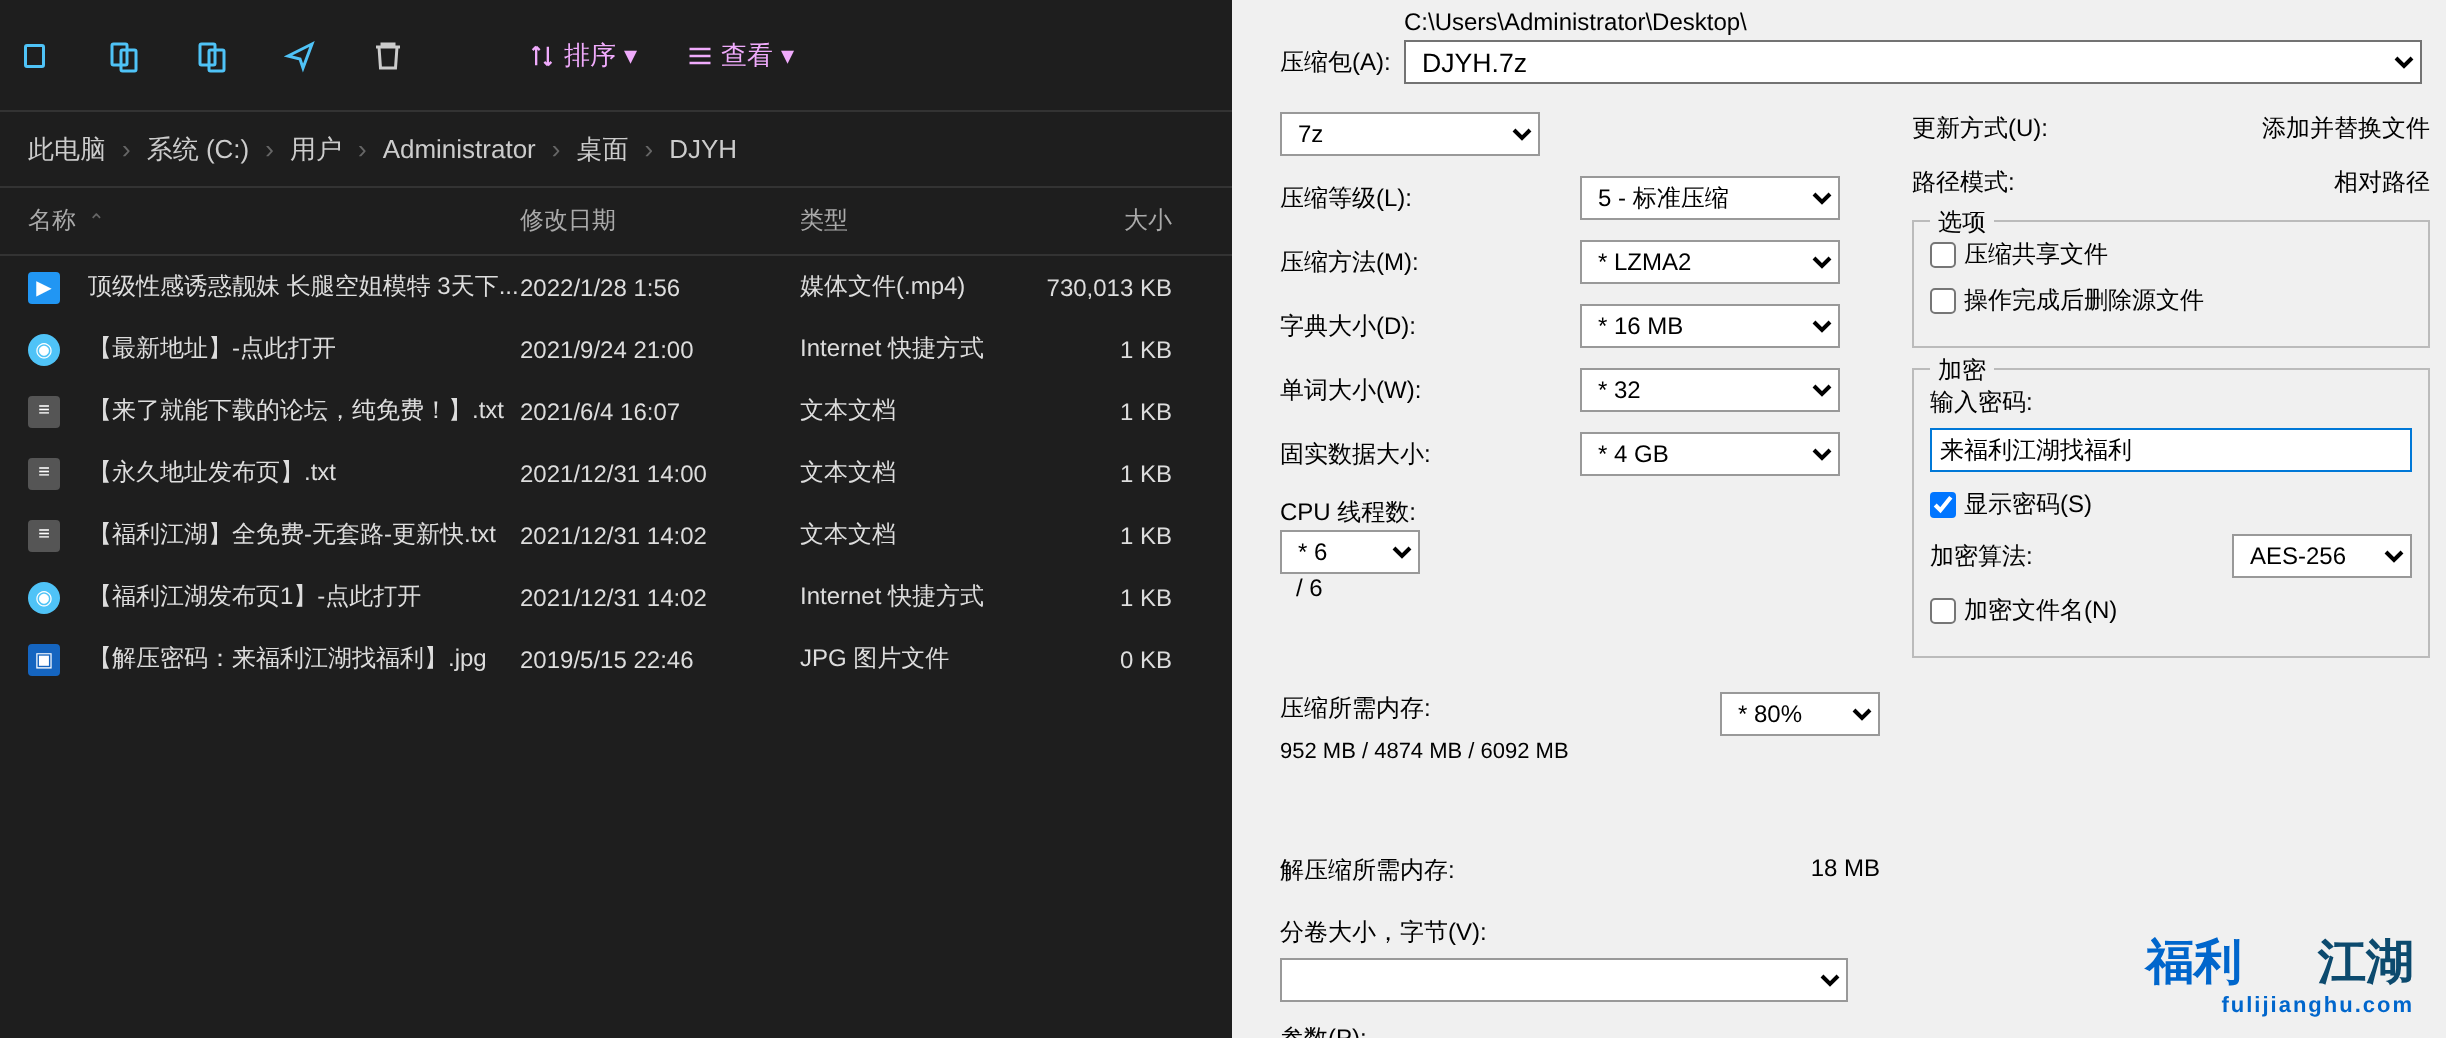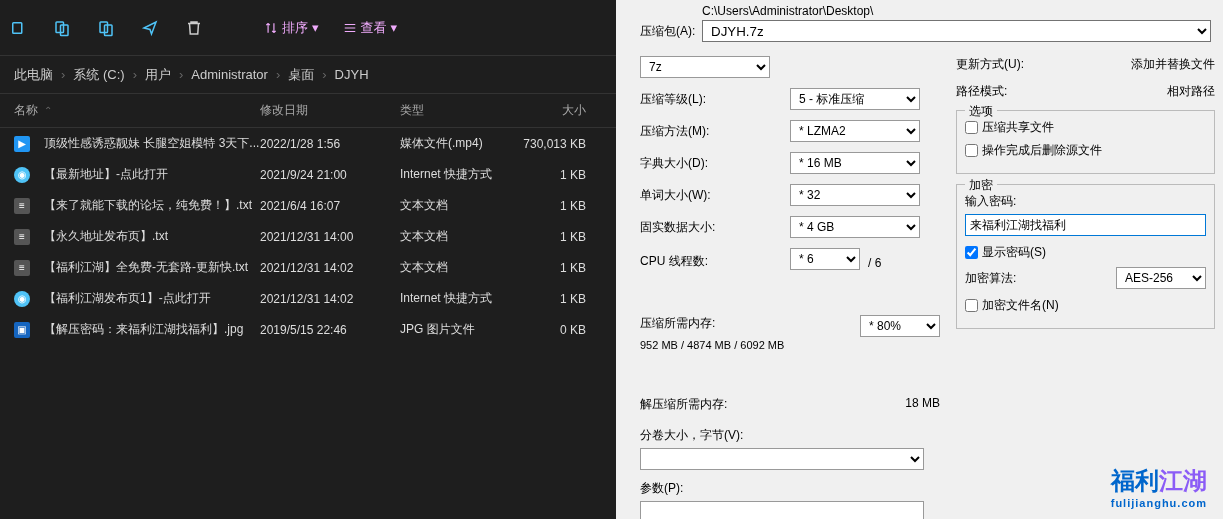--- a/index.html
+++ b/index.html
@@ -31,39 +31,39 @@
 .path-text { font-size: 12px; }
 .archive-row { display: flex; align-items: center; gap: 6px; margin-bottom: 14px; justify-content: space-between; }
 .archive-label { width: 56px; }
 .archive-select { flex: 1; height: 22px; border: 1px solid #737373; background: #fff; padding: 0 4px; margin-right: 4px; }
 .two-col { display: flex; gap: 16px; }
 .col-left { width: 300px; }
 .col-right { flex: 1; }
 .form-row { display: flex; align-items: center; margin-bottom: 10px; min-height: 22px; }
 .form-label { width: 150px; font-size: 12px; }
 .form-select { width: 130px; height: 22px; border: 1px solid #999; background: #fff; padding: 0 4px; font-size: 12px; }
-.threads-row { display: flex; align-items: flex-end; }
+.threads-row { display: flex; align-items: flex-start; flex-direction: column; }
 .threads-total { margin-left: 8px; }
 .mem-row { display: flex; justify-content: space-between; margin-bottom: 2px; margin-top: 45px; }
 .mem-sub { font-size: 11px; margin-bottom: 10px; }
 .fieldset { border: 1px solid #bbb; padding: 8px; margin-bottom: 10px; position: relative; }
 .fieldset-label { position: absolute; top: -8px; left: 8px; background: #f0f0f0; padding: 0 4px; font-size: 12px; }
 .checkbox-row { display: flex; align-items: center; gap: 4px; margin-bottom: 6px; font-size: 12px; }
 .checkbox { width: 13px; height: 13px; }
 .pwd-label { margin-bottom: 4px; }
 .pwd-input { width: 100%; height: 22px; border: 1px solid #0078d7; padding: 0 4px; margin-bottom: 8px; font-size: 12px; }
 .static-row { display: flex; justify-content: space-between; margin-bottom: 10px; }
 .enc-row { display: flex; align-items: center; justify-content: space-between; margin-bottom: 8px; }
 .enc-select { width: 90px; height: 22px; border: 1px solid #999; background: #fff; padding: 0 4px; font-size: 12px; }
 .split-select { width: 284px; height: 22px; border: 1px solid #999; background: #fff; margin-bottom: 10px; }
 .param-input { width: 284px; height: 22px; border: 1px solid #999; background: #fff; margin-bottom: 10px; }
 .watermark { position: absolute; right: 16px; bottom: 10px; text-align: right; }
 .watermark-main { font-size: 24px; font-weight: bold; }
 .watermark-main .b { color: #0066cc; }
-.watermark-main .o { color: #8b5cf6; }
+.watermark-main .o { color: #0c4a6e; margin-left: 38px; }
 .watermark-sub { font-size: 11px; color: #0066cc; letter-spacing: 1px; font-weight: bold; }
 svg { display: block; }
 </style>
 </head>
 <body>
 
 <div class="container">
   <div class="left-panel">
     <div class="toolbar">
       <span class="toolbar-icon">

